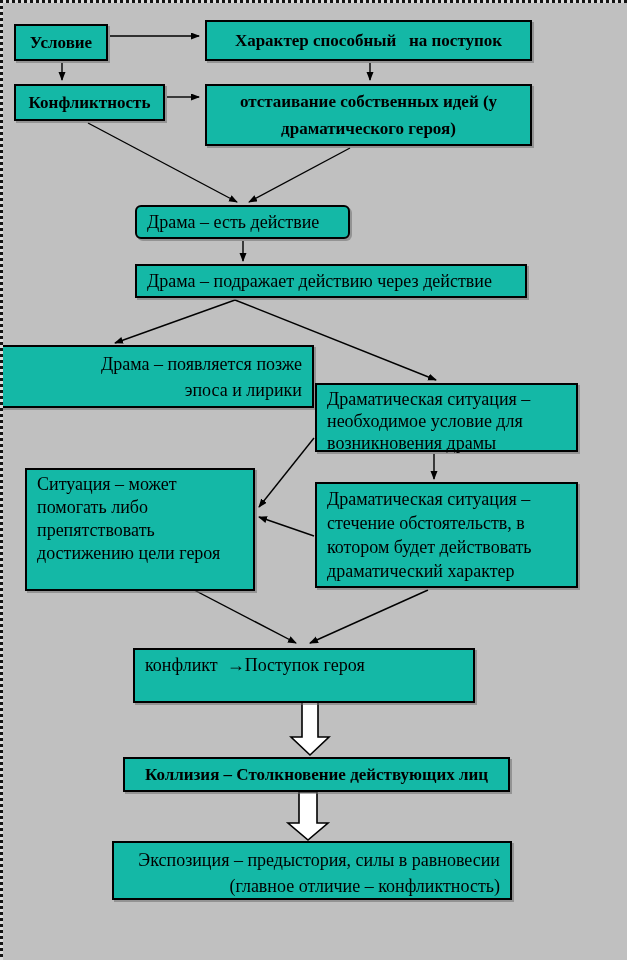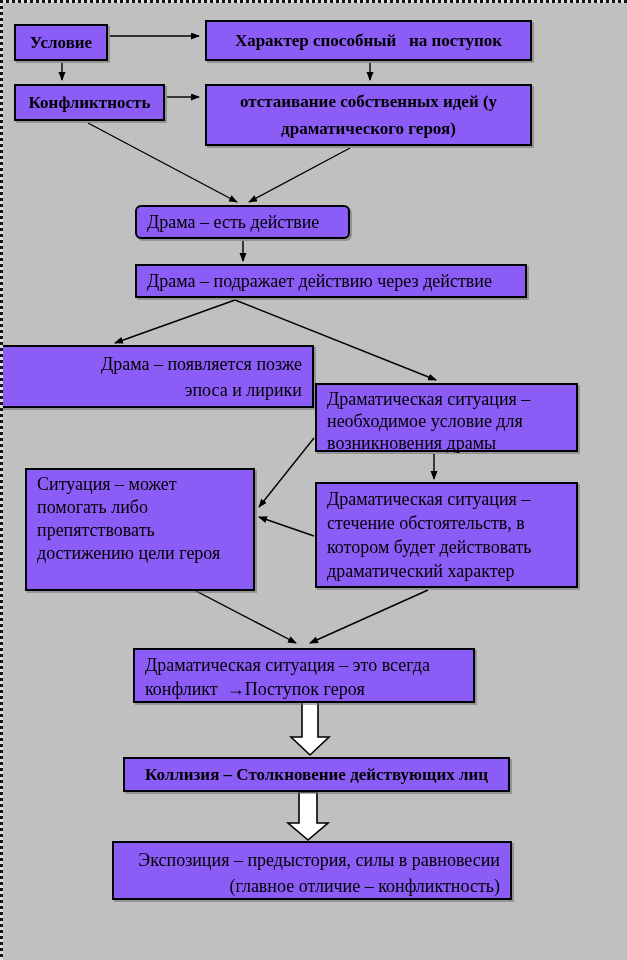--- a/index.html
+++ b/index.html
@@ -15,21 +15,21 @@
     position:absolute;left:0;top:0;width:627px;height:3px;z-index:5;
     background:repeating-linear-gradient(90deg,#141414 0 3px,#dcdcdc 3px 6px);
   }
   .canvas-edge-left{
     position:absolute;left:0;top:0;width:3px;height:960px;z-index:5;
     background:repeating-linear-gradient(180deg,#141414 0 3px,#dcdcdc 3px 6px);
   }
   svg.connector-layer{position:absolute;left:0;top:0;z-index:1;}
   .box{
     position:absolute;
-    background:#8b5cf6;
+    background:#14b8a6;
     border:2px solid #000;
     box-sizing:border-box;
     z-index:2;
     font-size:18px;
     line-height:24px;
     box-shadow:2px 2px 0 rgba(110,110,110,.55);
   }
   .bline{white-space:pre-wrap;}
   .bold{font-weight:700;font-size:17px;}
   .flexcenter{display:flex;flex-direction:column;align-items:center;justify-content:center;text-align:center;}
@@ -128,21 +128,20 @@
 </div>
 
 <div class="box b-stechenie padleft">
   <div class="bline">Драматическая ситуация –</div>
   <div class="bline">стечение обстоятельств, в</div>
   <div class="bline">котором будет действовать</div>
   <div class="bline">драматический характер</div>
 </div>
 
 <div class="box b-vsegda padleft">
-  <div class="bline">Драматическая ситуация – это всегда</div>
   <div class="bline">конфликт  →Поступок героя</div>
 </div>
 
 <div class="box b-kollizia bold flexcenter">
   <div class="bline">Коллизия – Столкновение действующих лиц</div>
 </div>
 
 <div class="box b-ekspozicia padright">
   <div class="bline">Экспозиция – предыстория, силы в равновесии</div>
   <div class="bline">(главное отличие – конфликтность)</div>

